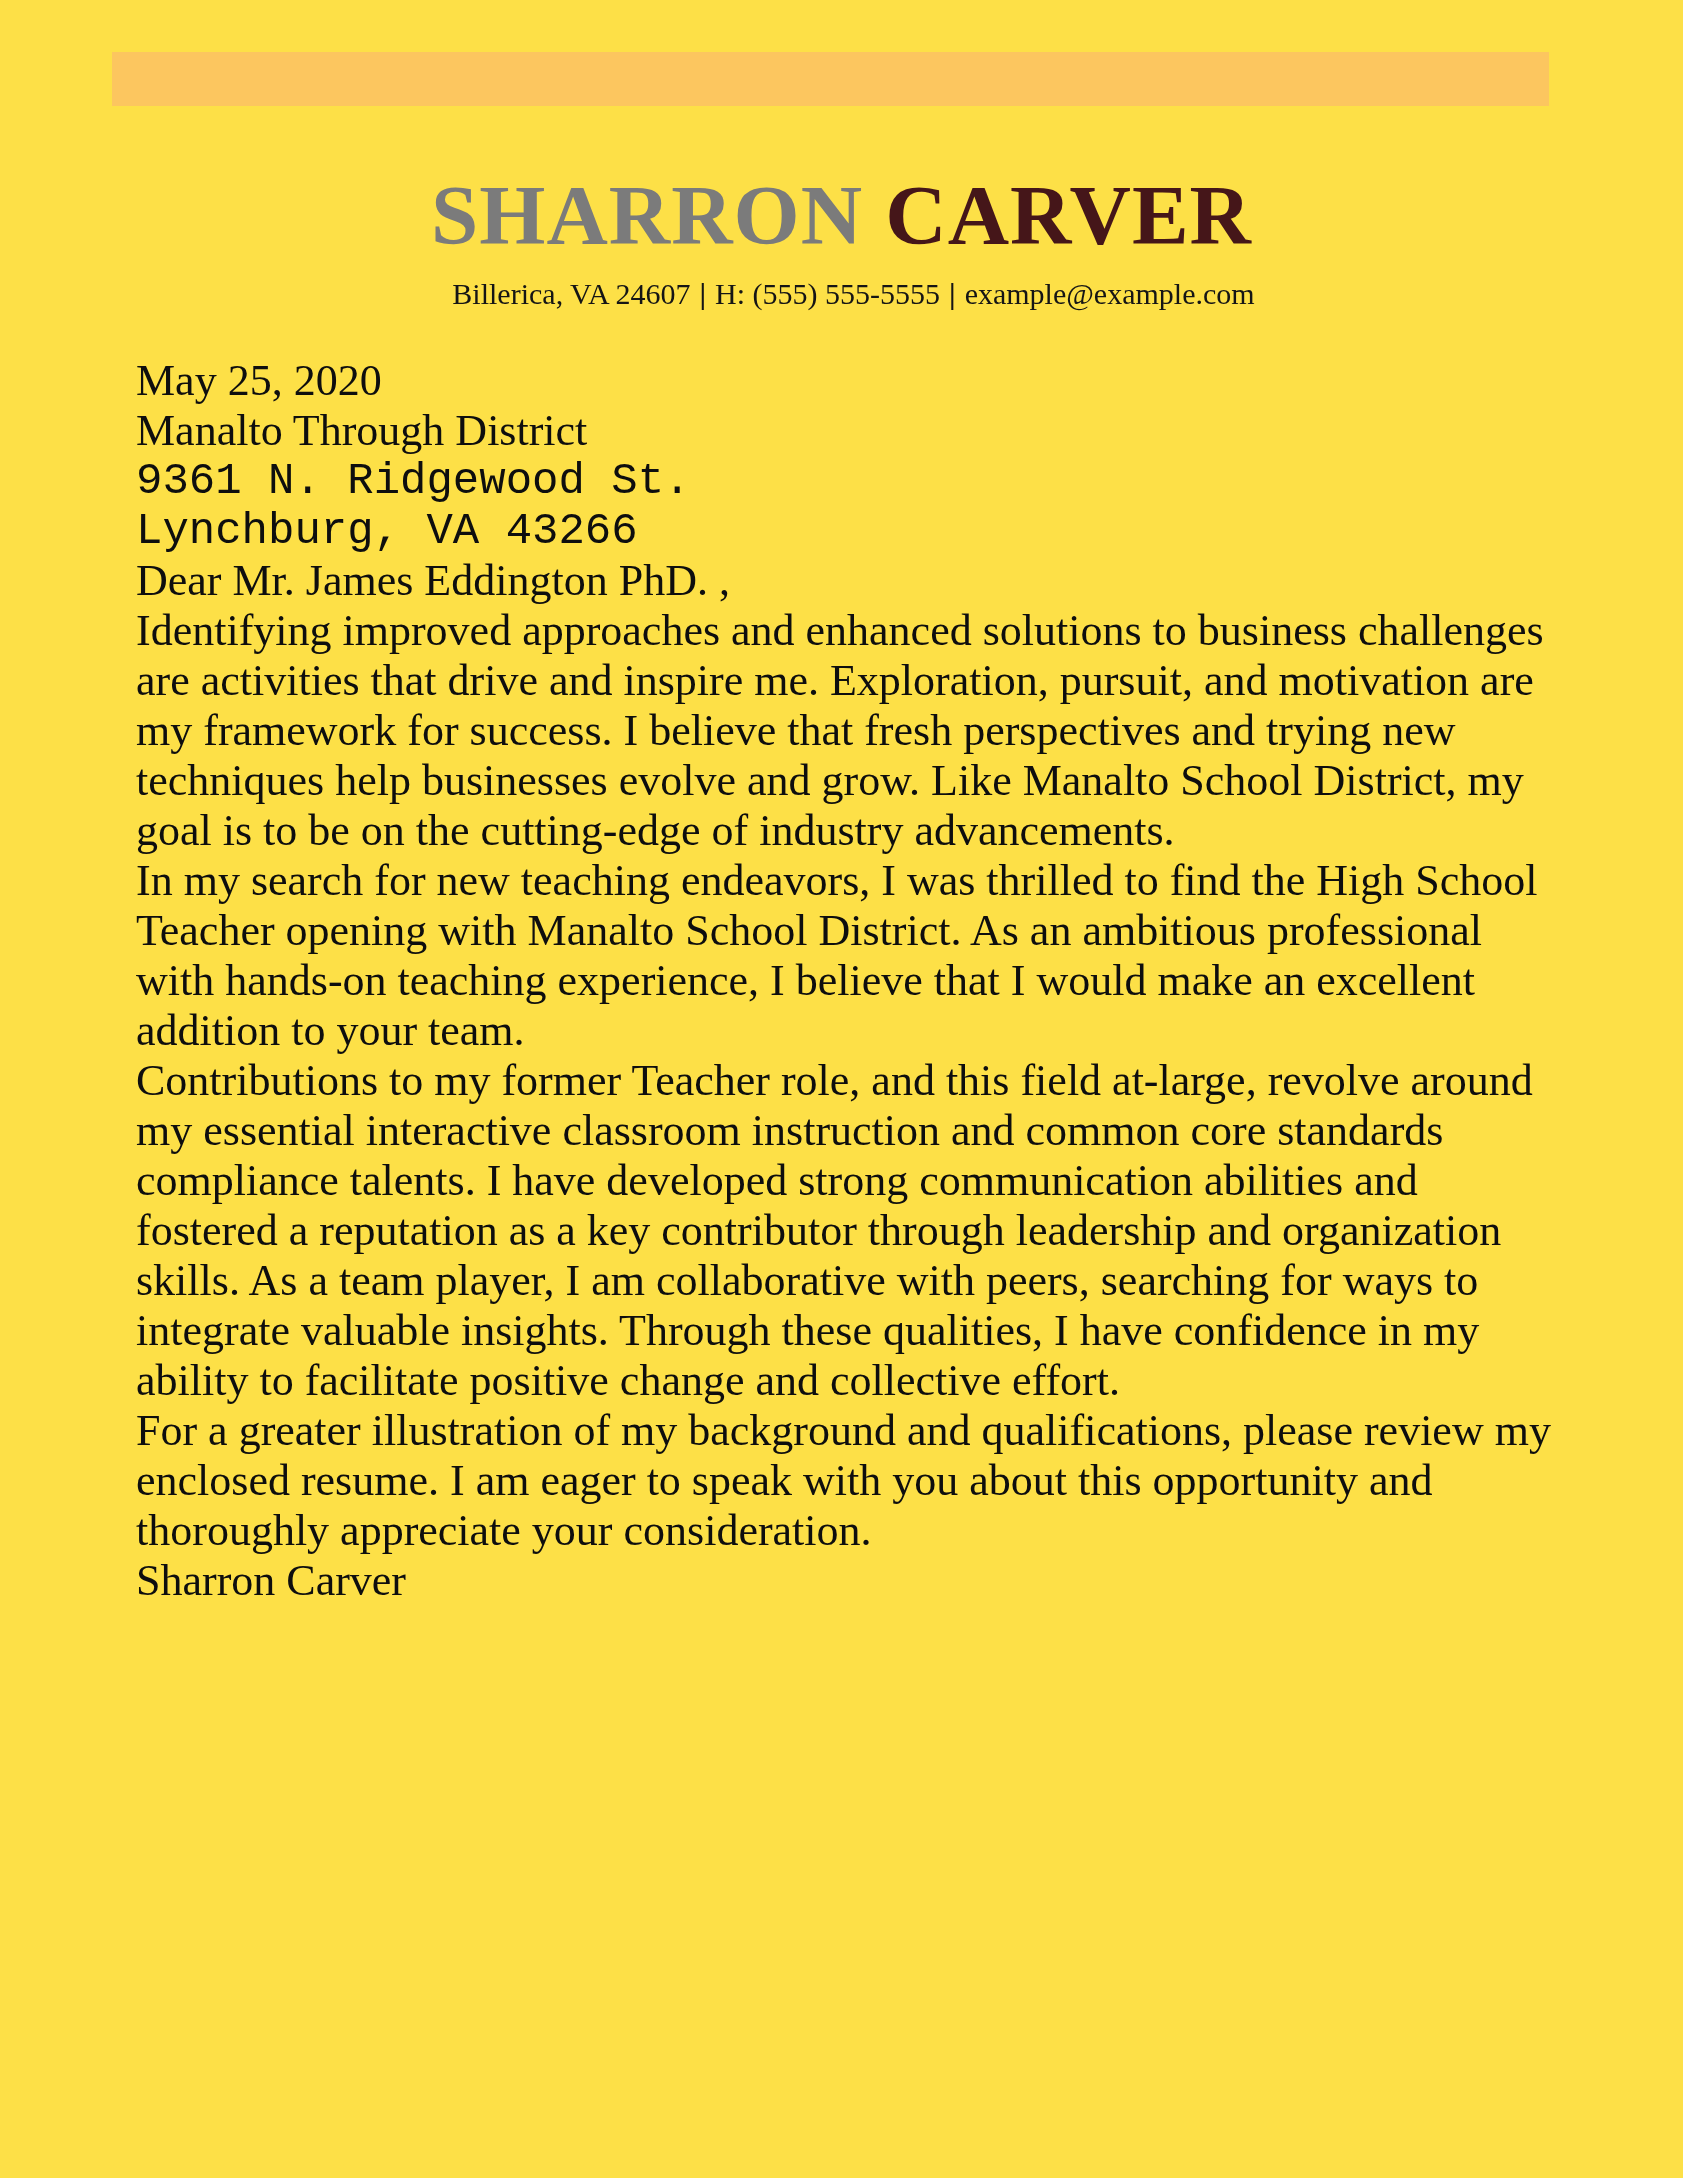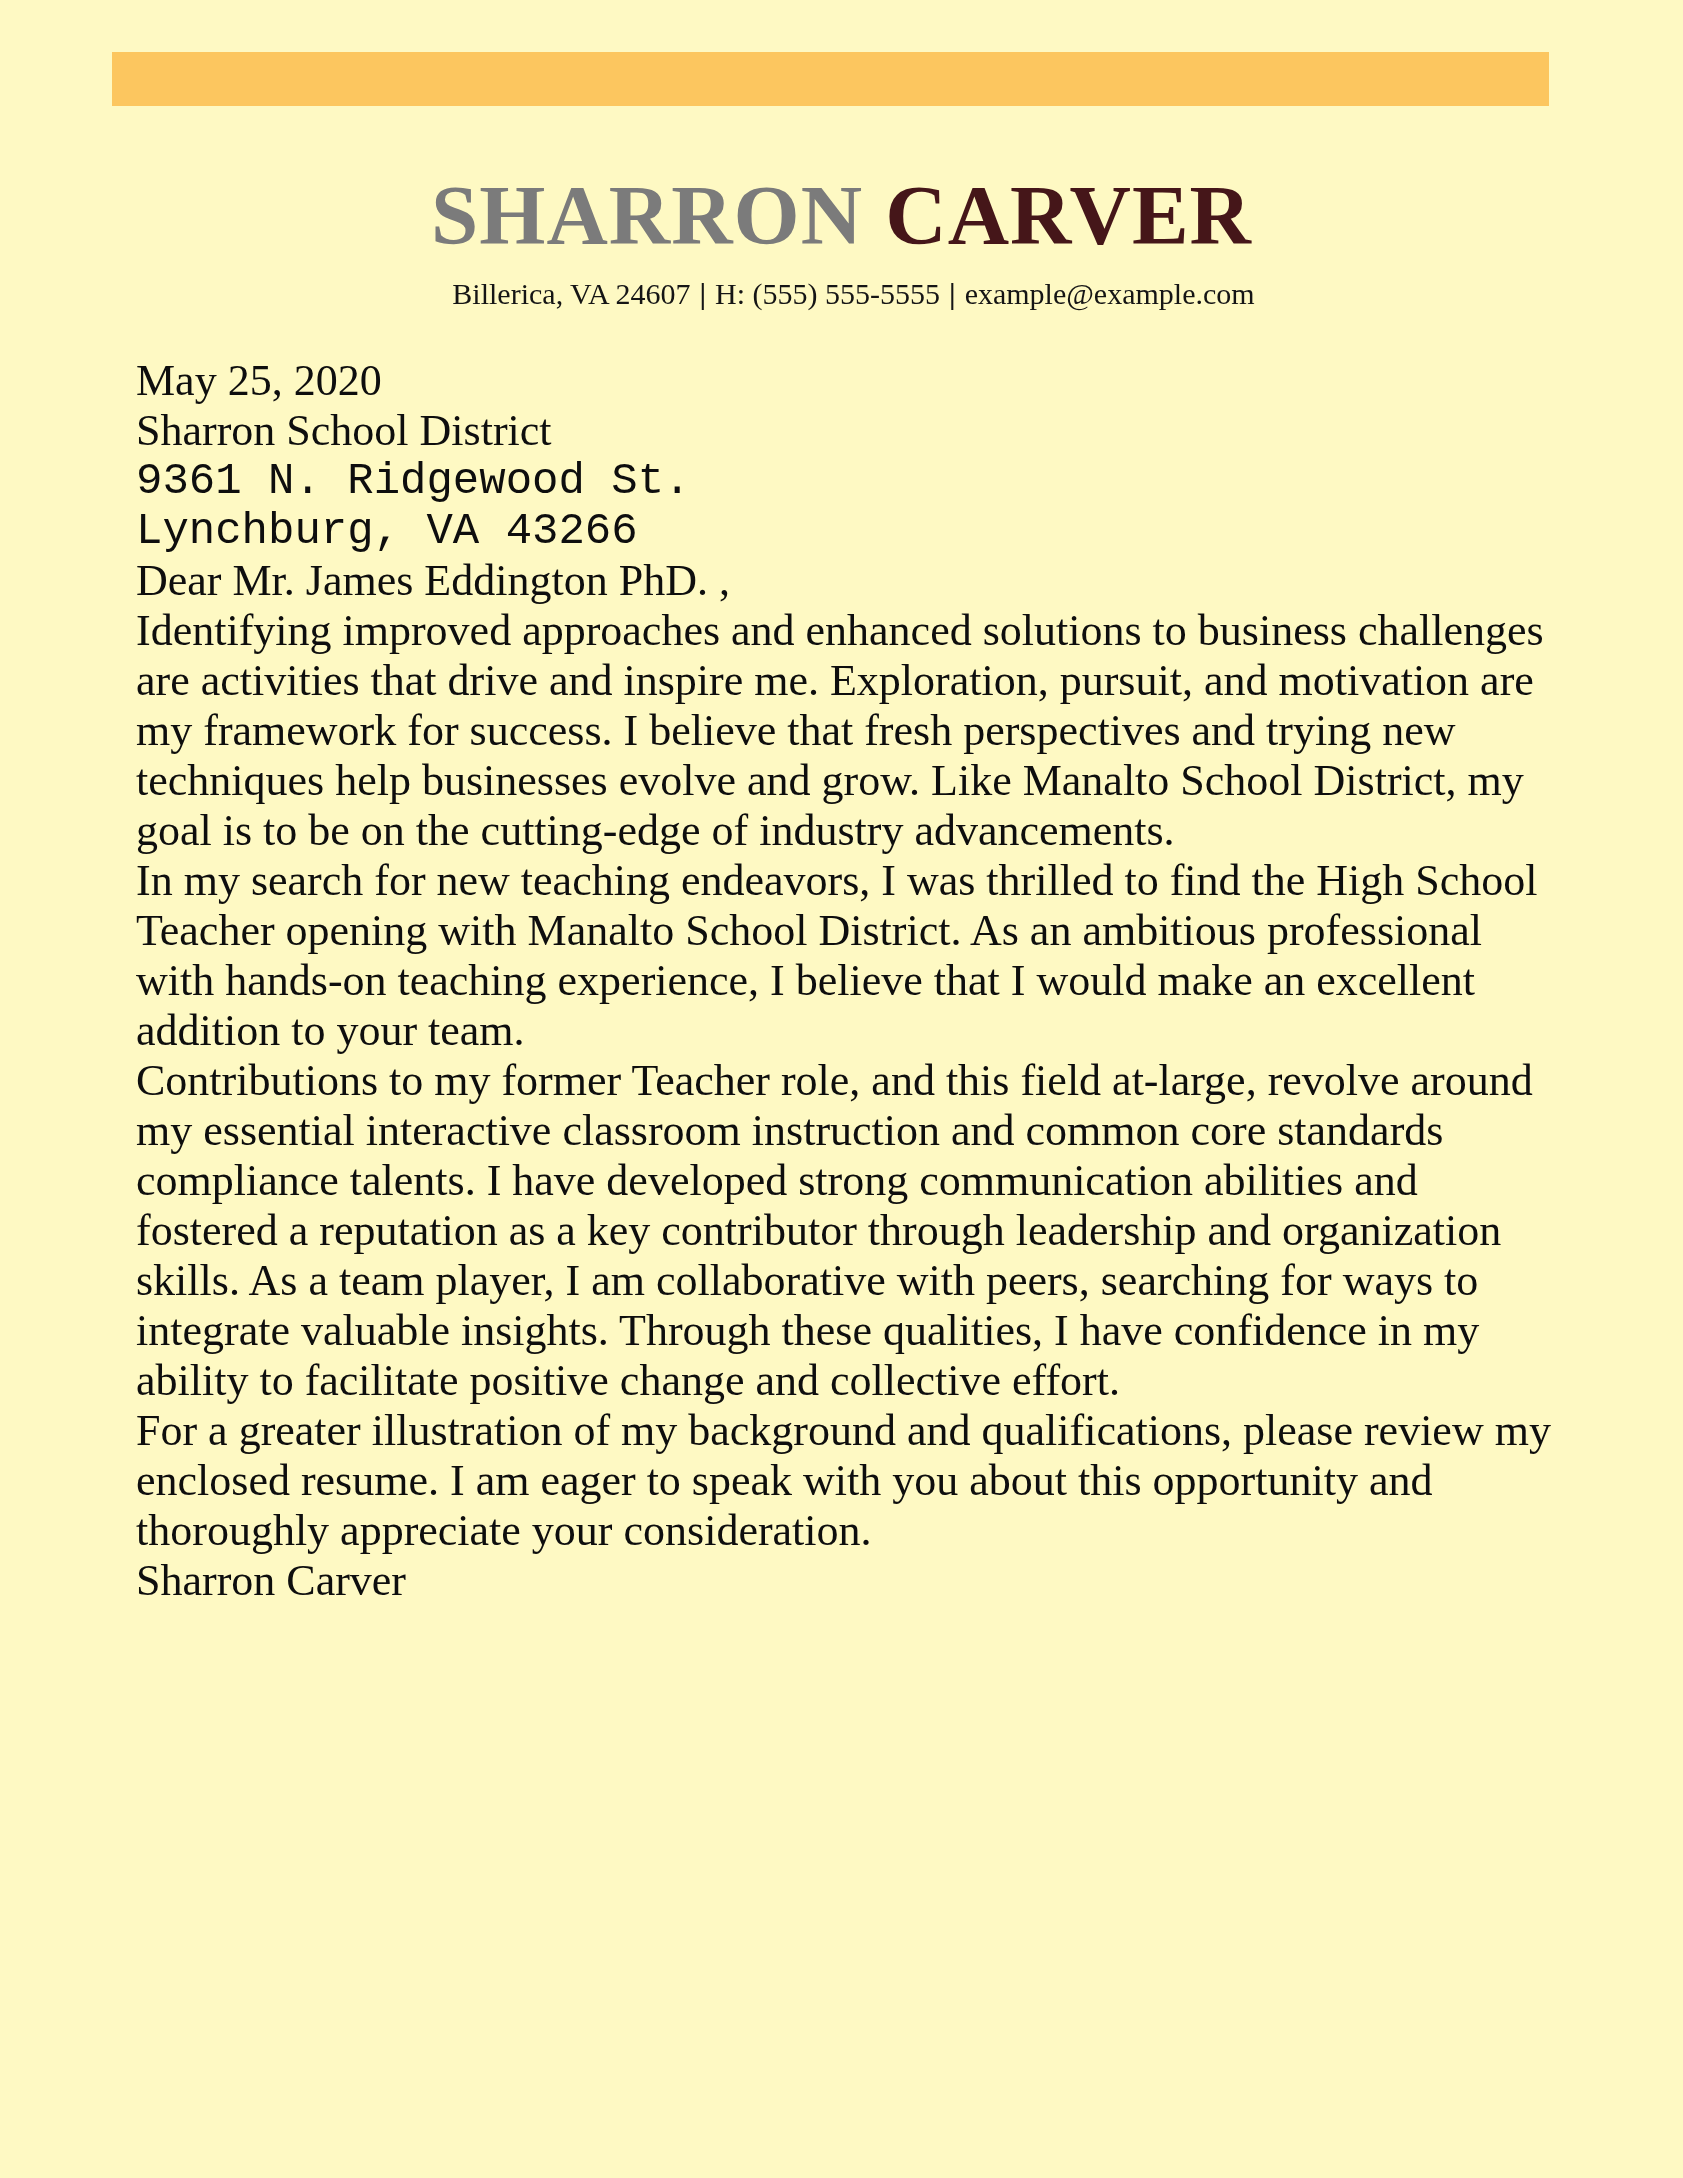--- a/index.html
+++ b/index.html
@@ -7,21 +7,21 @@
     width: 1683px;
     height: 2178px;
     background: #ffffff;
     font-family: "Liberation Serif", "DejaVu Serif", serif;
     color: var(--text, #111111);
   }
   .page {
     position: relative;
     width: 1683px;
     height: 2178px;
-    background: #fef9c3;
+    background: #fde047;
     overflow: hidden;
   }
   .accent-bar {
     position: absolute;
     left: 112px;
     top: 52px;
     width: 1437px;
     height: 54px;
     background: var(--accent-bar, #FCC65F);
   }
@@ -76,21 +76,21 @@
 
   <header>
     <h1 class="name"><span class="first">SHARRON</span> <span class="last">CARVER</span></h1>
     <div class="contact">
       <span>Billerica, VA 24607</span><span class="sep">|</span><span>H: (555) 555-5555</span><span class="sep">|</span><span>example@example.com</span>
     </div>
   </header>
 
   <main class="letter">
     <p class="date">May 25, 2020</p>
-    <p class="recipient">Sharron School District</p>
+    <p class="recipient">Manalto Through District</p>
     <p class="address">
       <span>9361 N. Ridgewood St.</span><br>
       <span>Lynchburg, VA 43266</span>
     </p>
     <p class="salutation">Dear Mr. James Eddington PhD. ,</p>
     <p class="para">Identifying improved approaches and enhanced solutions to business challenges are activities that drive and inspire me. Exploration, pursuit, and motivation are my framework for success. I believe that fresh perspectives and trying new techniques help businesses evolve and grow. Like Manalto School District, my goal is to be on the cutting-edge of industry advancements.</p>
     <p class="para">In my search for new teaching endeavors, I was thrilled to find the High School Teacher opening with Manalto School District. As an ambitious professional with hands-on teaching experience, I believe that I would make an excellent addition to your team.</p>
     <p class="para para-extra-gap">Contributions to my former Teacher role, and this field at-large, revolve around my essential interactive classroom instruction and common core standards compliance talents. I have developed strong communication abilities and fostered a reputation as a key contributor through leadership and organization skills. As a team player, I am collaborative with peers, searching for ways to integrate valuable insights. Through these qualities, I have confidence in my ability to facilitate positive change and collective effort.</p>
     <p class="para">For a greater illustration of my background and qualifications, please review my enclosed resume. I am eager to speak with you about this opportunity and thoroughly appreciate your consideration.</p>
     <p class="signature">Sharron Carver</p>

